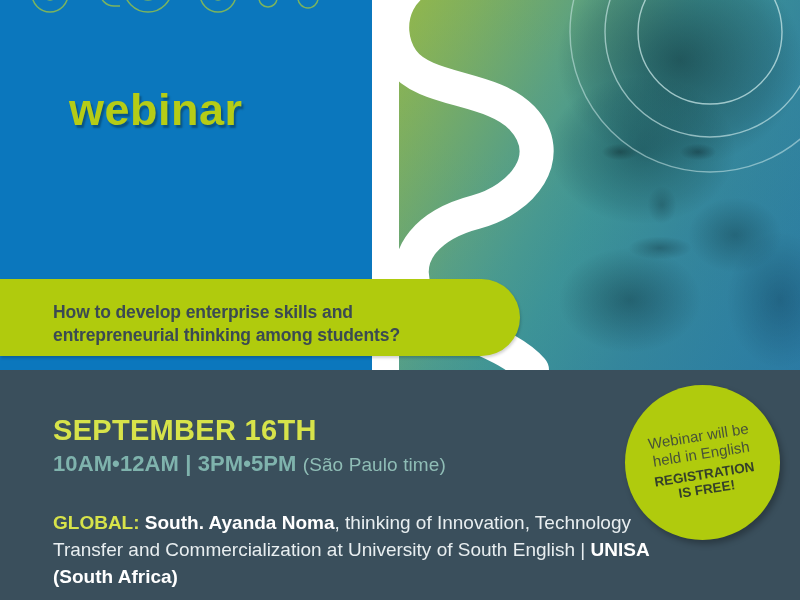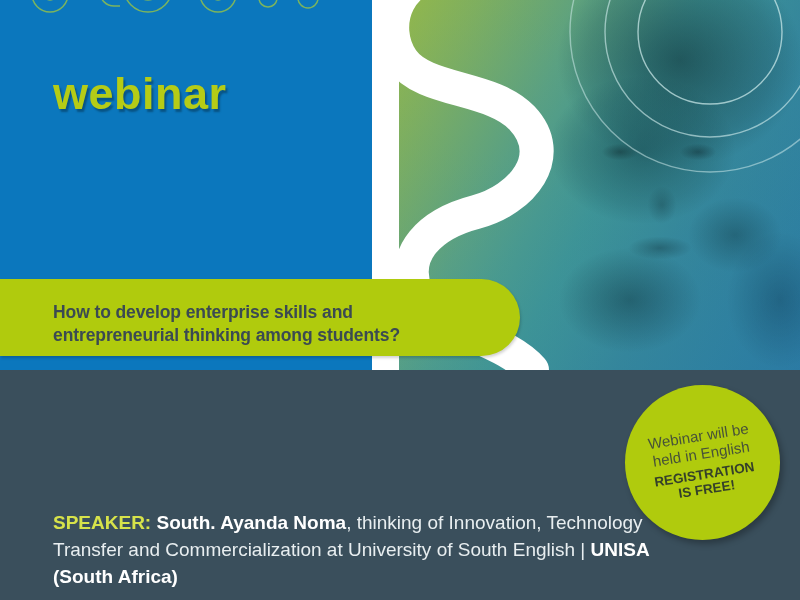--- a/index.html
+++ b/index.html
@@ -103,21 +103,21 @@
     top: 72px;
     z-index: 7;
   }
   .h-webinar {
     font-size: 45px;
     font-weight: bold;
     color: #b5cc16;
     letter-spacing: .5px;
     line-height: .98;
     text-shadow: 2px 3px 2px rgba(0,0,0,.30);
-    margin: 0;
+    margin: 16px;
   }
   .h-global, .h-partners {
     font-size: 50px;
     font-weight: bold;
     color: #ffffff;
     letter-spacing: .2px;
     line-height: 1.0;
     text-shadow: 2px 3px 2px rgba(0,0,0,.28);
     margin: 0;
   }
@@ -282,23 +282,30 @@
     <div class="h-webinar">webinar</div>
   </div>
 
   <div class="green-banner">
     <div class="banner-text">How to develop enterprise skills and
 entrepreneurial thinking among students?</div>
   </div>
 
   <div class="dark-panel">
 
+    <div class="date-block">
+      <div class="date-line">SEPTEMBER 16TH</div>
+      <div class="time-line">
+        <span class="time-main">10AM•12AM | 3PM•5PM</span>
+        <span class="time-zone">(São Paulo time)</span>
+      </div>
+    </div>
 
     <div class="speaker-block">
-      <span class="sp-label">SPEAKER:</span>
+      <span class="sp-label">GLOBAL:</span>
       <span class="sp-name">South. Ayanda Noma</span><span>, thinking of Innovation,</span>
       <span>Technology Transfer and Commercialization at</span>
       <span>University of South English | </span><span class="sp-unisa">UNISA (South Africa)</span>
     </div>
   </div>
 
   <div class="badge">
     <div class="badge-inner">
       <div class="badge-l1">Webinar will be
 held in English</div>

